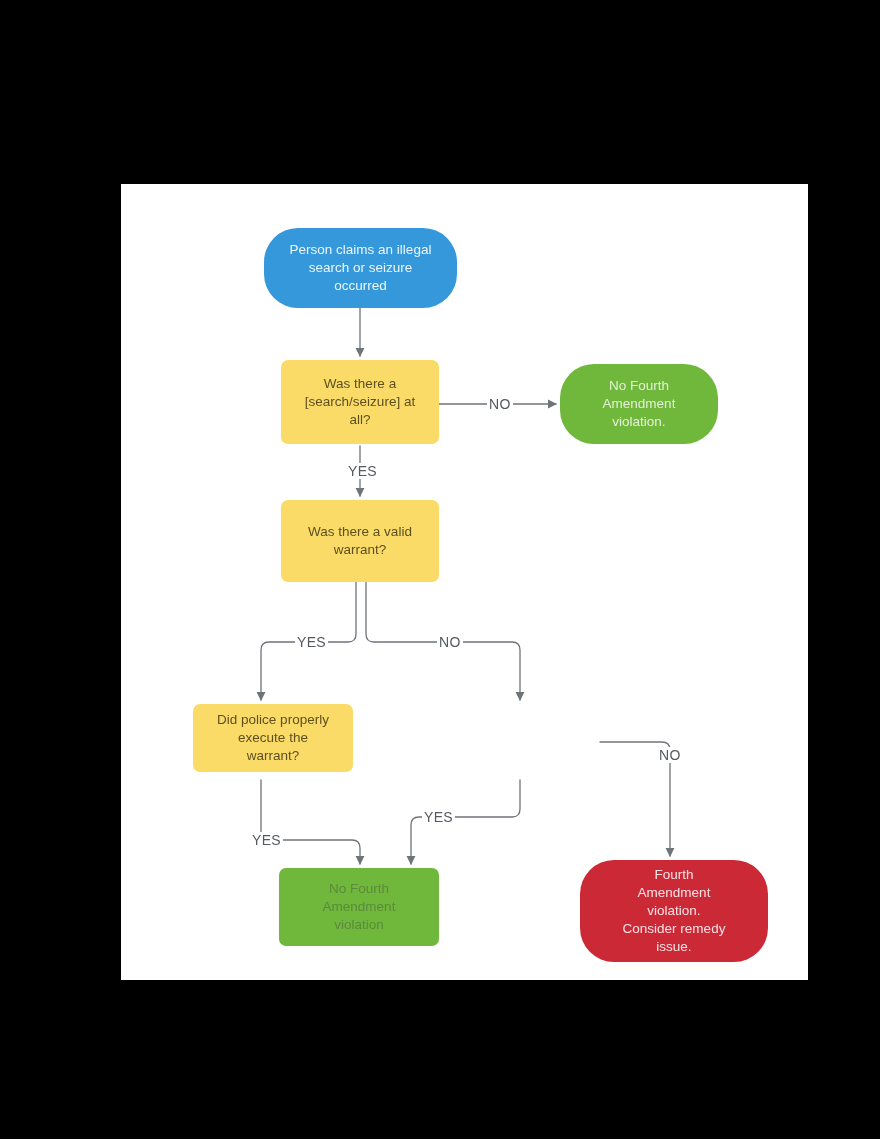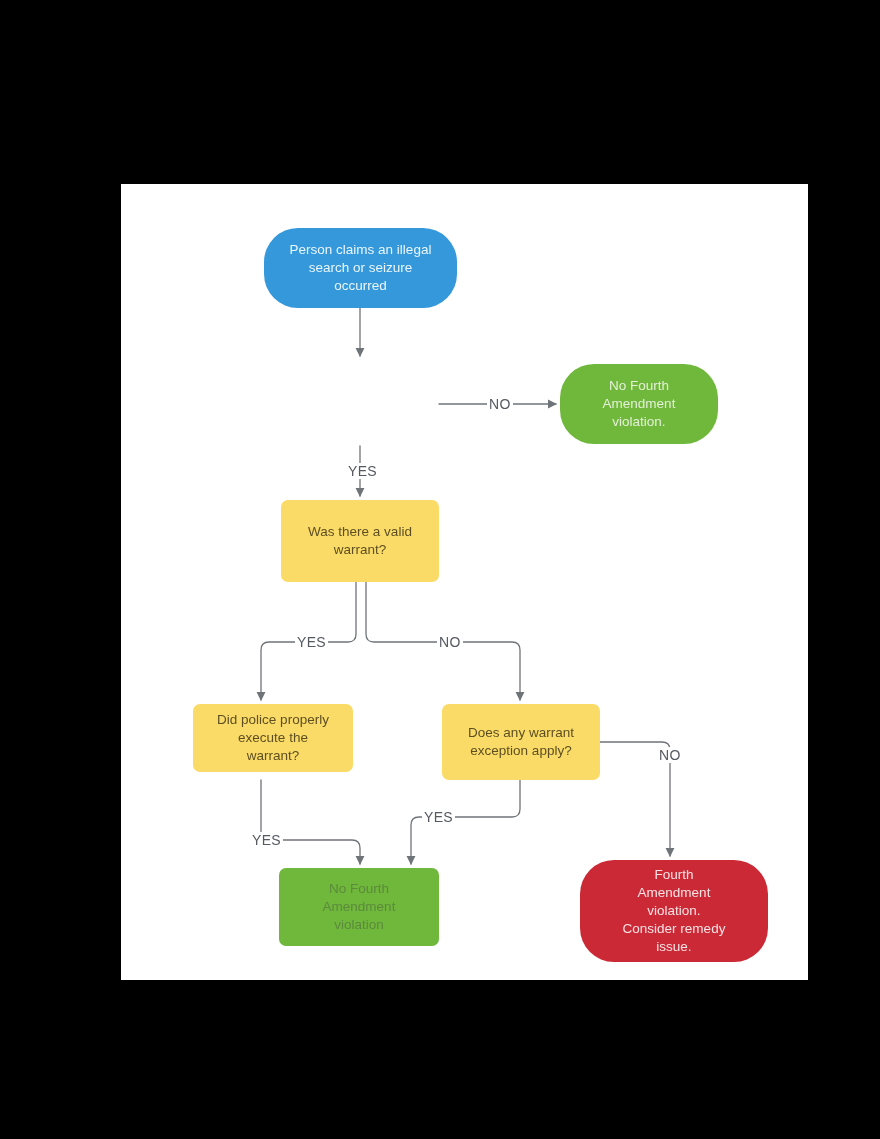--- a/index.html
+++ b/index.html
@@ -109,34 +109,35 @@
       <path d="M 399 596 L 399 625 Q 399 633 391 633 L 298 633 Q 290 633 290 641 L 290 680" marker-end="url(#arrow)"></path>
 
       <path d="M 479 558 L 541 558 Q 549 558 549 566 L 549 672" marker-end="url(#arrow)"></path>
     </g>
   </svg>
 
   <div class="node node-terminal node-start" style="left:143px; top:44px; width:193px; height:80px;">Person claims an illegal
 search or seizure
 occurred</div>
 
+  <div class="node node-process node-decision" style="left:160px; top:176px; width:158px; height:84px;">Was there a
+[search/seizure] at
+all?</div>
 
   <div class="node node-terminal node-good" style="left:439px; top:180px; width:158px; height:80px;">No Fourth
 Amendment
 violation.</div>
 
   <div class="node node-process node-decision" style="left:160px; top:316px; width:158px; height:82px;">Was there a valid
 warrant?</div>
 
   <div class="node node-process node-decision" style="left:72px; top:520px; width:160px; height:68px;">Did police properly
 execute the
 warrant?</div>
 
-  <div class="node node-process node-decision" style="left:321px; top:520px; width:158px; height:76px;">Does any warrant
-exception apply?</div>
 
   <div class="node node-process node-good-muted" style="left:158px; top:684px; width:160px; height:78px;">No Fourth
 Amendment
 violation</div>
 
   <div class="node node-terminal node-bad" style="left:459px; top:676px; width:188px; height:102px;">Fourth
 Amendment
 violation.
 Consider remedy
 issue.</div>

